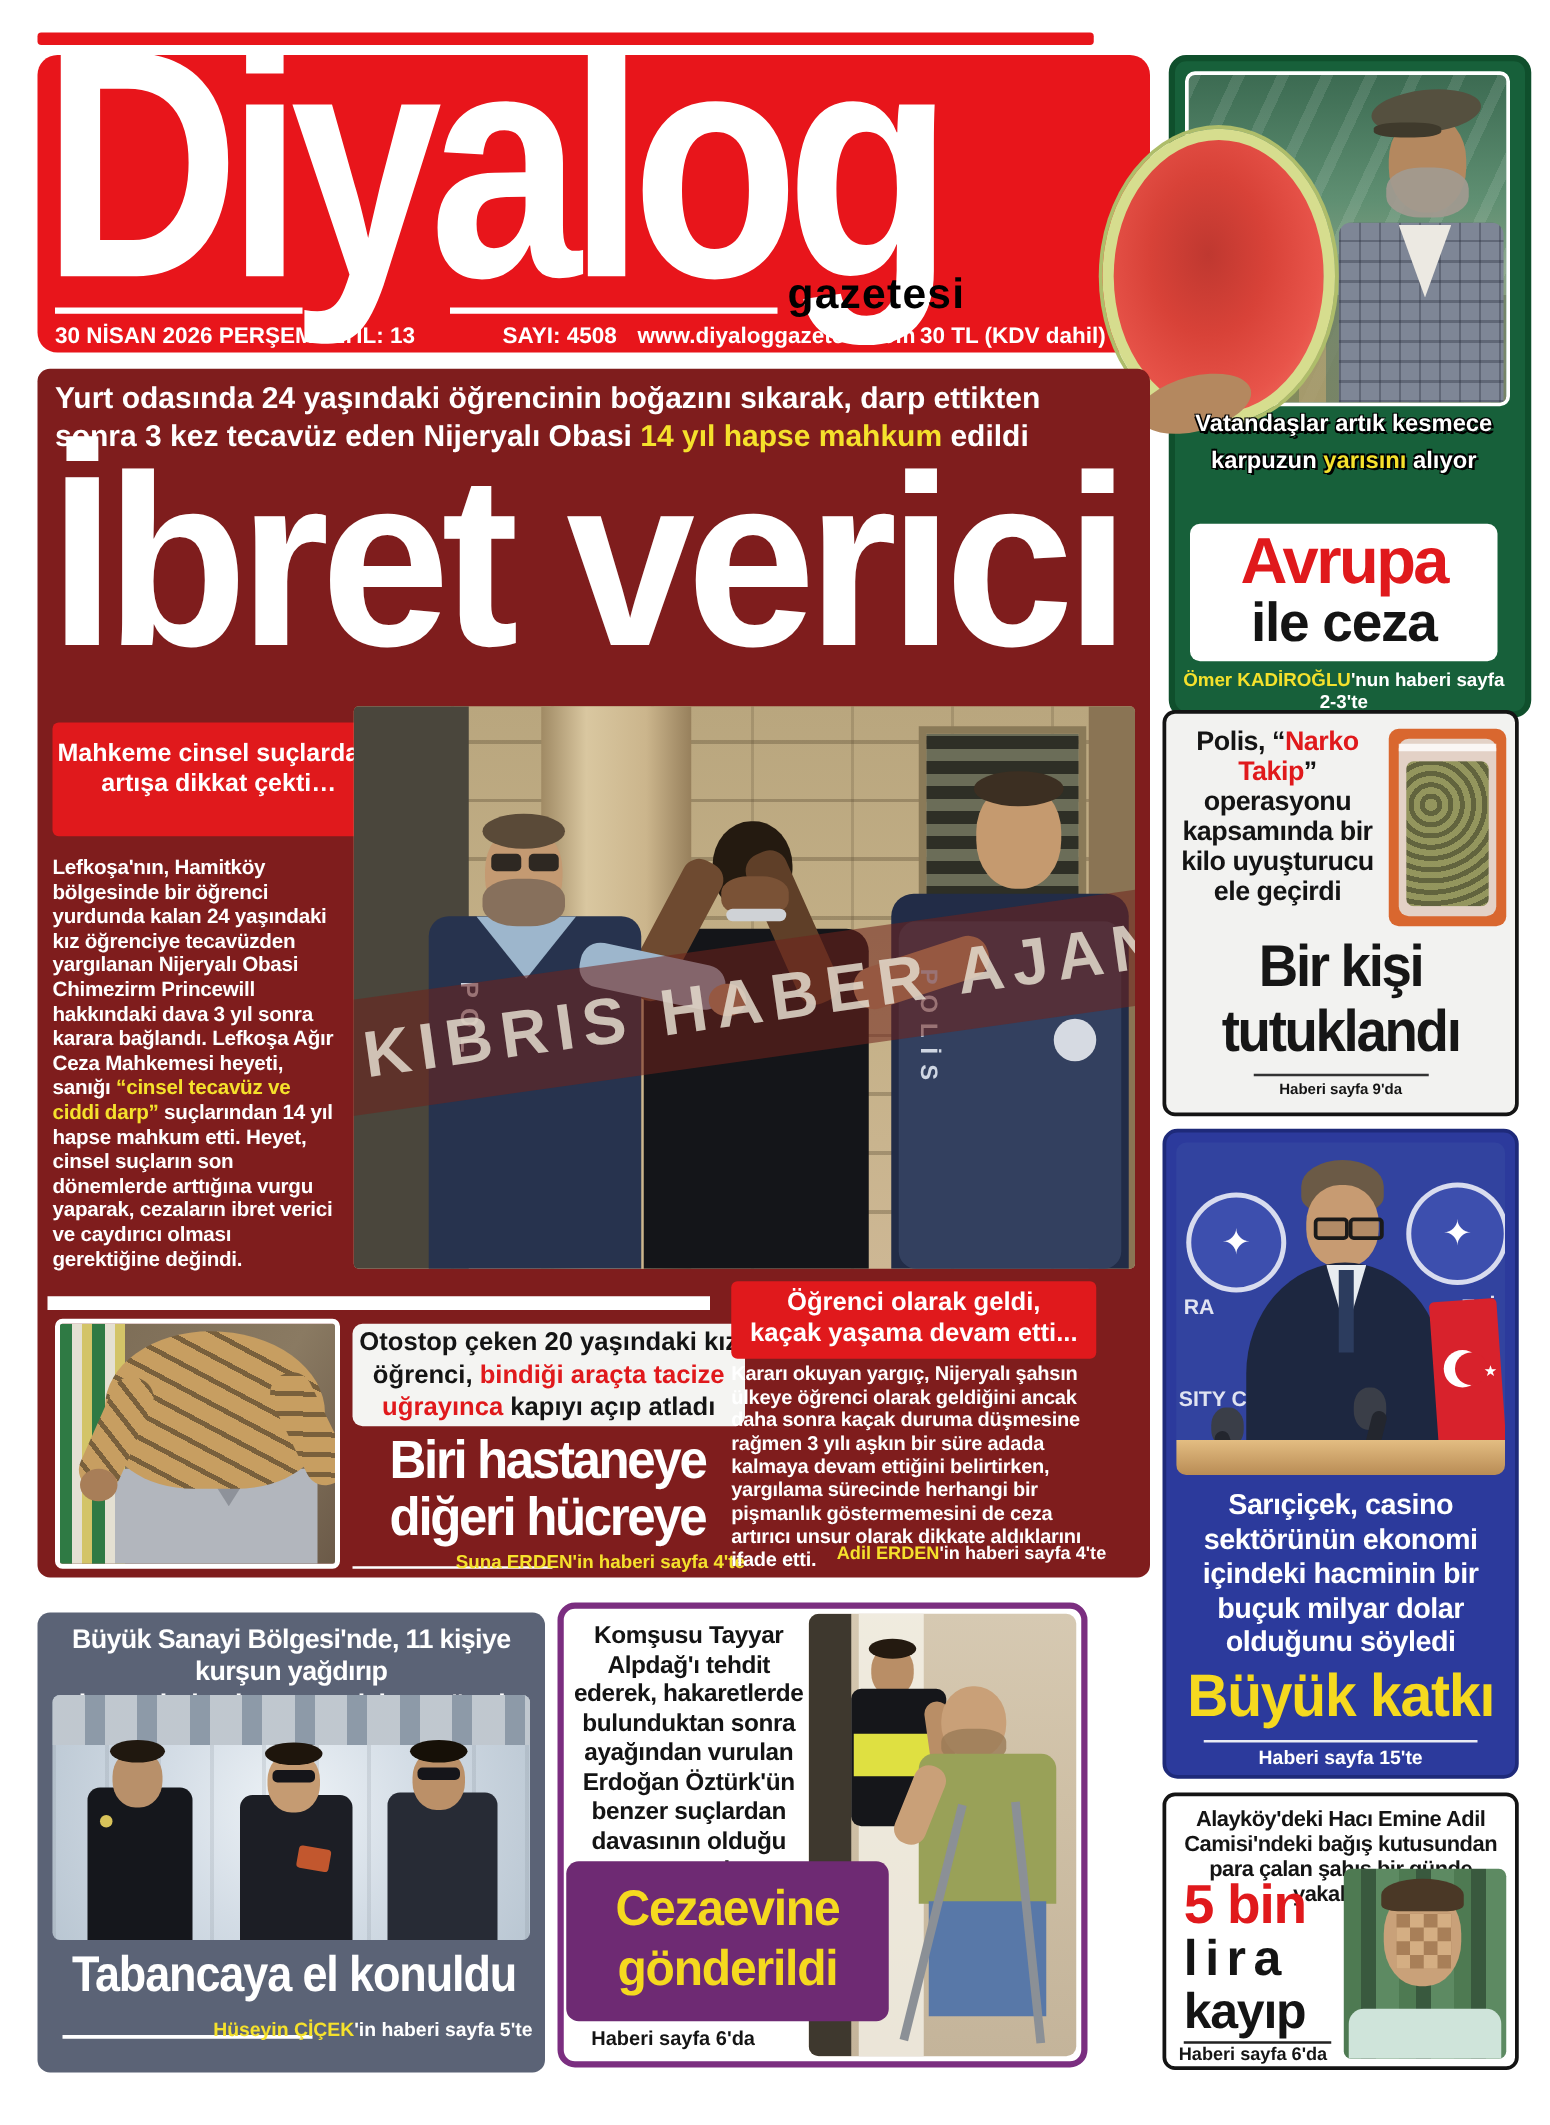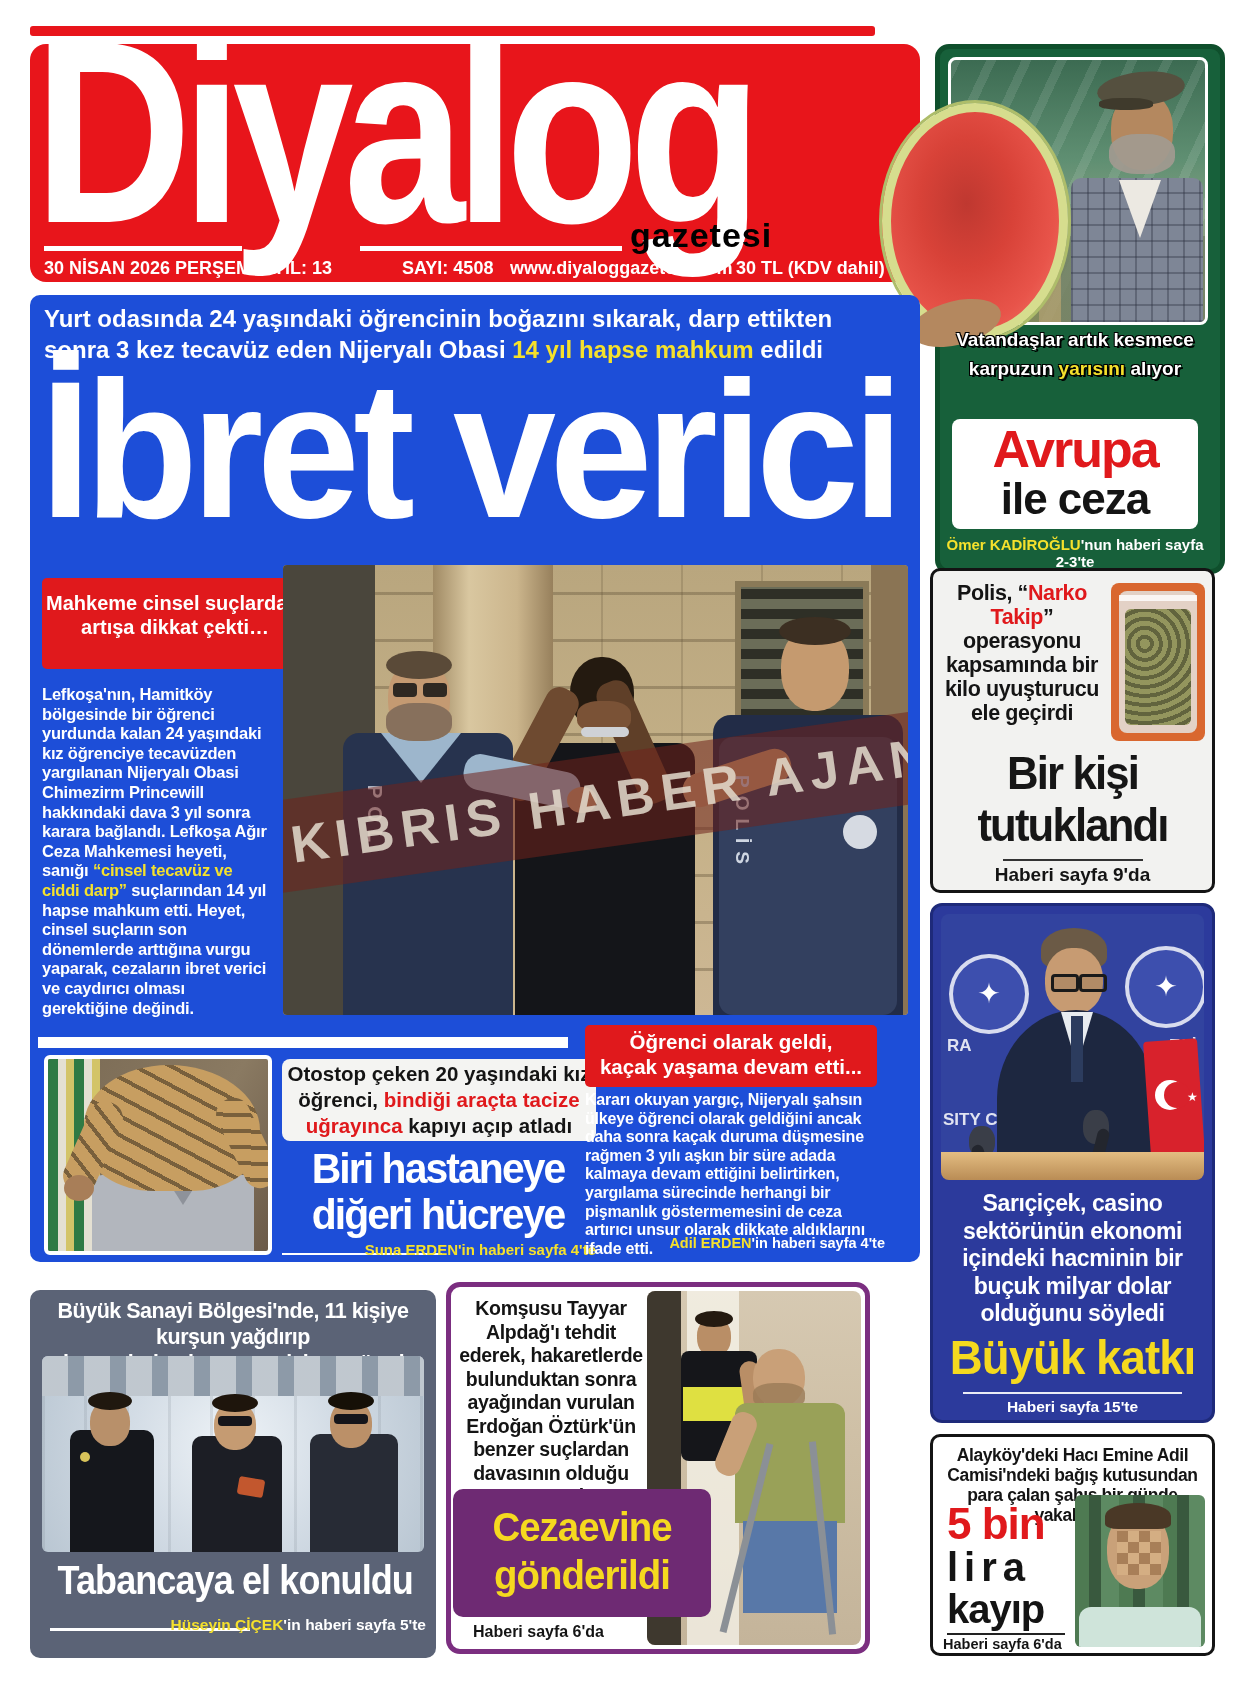--- a/index.html
+++ b/index.html
@@ -22,21 +22,21 @@
   .mast-sub{left:600px;top:172px;font-size:34px;font-weight:bold;color:#000000;letter-spacing:1px;}
   .mast-row{top:214px;font-size:18px;font-weight:bold;color:#fff;}
   
   .melonbox{left:935px;top:44px;width:280px;height:520px;background:#17603a;border:5px solid #0f4f2c;border-radius:14px;}
   .melon-photo{left:8px;top:8px;width:254px;height:262px;border:3px solid #fff;border-radius:8px;
       background:linear-gradient(180deg,#3c6b52 0%,#5f8f72 38%,#87a183 62%,#9a9a74 100%);}
   .melon-kicker{left:4px;top:276px;width:262px;font-size:19px;line-height:29px;font-weight:bold;color:#fff;
       text-align:center;text-shadow:2px 2px 0 #000,-1px -1px 0 #000,1px -1px 0 #000,-1px 1px 0 #000;}
   .melon-card{left:12px;top:370px;width:246px;height:110px;background:#fff;border-radius:8px;}
   
-  .mainpanel{left:30px;top:295px;width:890px;height:967px;background:#1d4ed8;border-radius:10px;overflow:hidden;}
+  .mainpanel{left:30px;top:295px;width:890px;height:967px;background:#7f1d1d;border-radius:10px;overflow:hidden;}
   .kick{font-size:24px;line-height:31px;font-weight:bold;color:#fff;}
   .headline-main{left:10px;top:52px;font-size:195px;font-weight:bold;color:#fff;line-height:1.05;
       letter-spacing:-7px;transform:scaleX(.95);transform-origin:left top;white-space:nowrap;}
   .flagred{background:#e0191c;border-radius:5px;color:#fff;font-weight:bold;text-align:center;}
   .bodytxt{font-weight:bold;color:#fff;}
   .photo{overflow:hidden;border-radius:4px;}
   .wm-band{left:-40px;top:186px;width:780px;height:92px;background:rgba(112,34,27,.55);transform:rotate(-8deg);
       color:rgba(228,220,206,.85);font-size:52px;font-weight:bold;letter-spacing:7px;text-align:center;line-height:92px;white-space:nowrap;}
   .vest-label{writing-mode:vertical-lr;font-weight:bold;color:#cfd6e2;letter-spacing:8px;}
   
@@ -243,21 +243,21 @@
     <div class="abs clip" style="left:178px;top:12px;width:94px;height:158px;background:#d9672f;border-radius:8px;">
       <div class="abs" style="left:8px;top:8px;width:78px;height:142px;background:rgba(228,228,224,.85);border-radius:8px;"></div>
       <div class="abs" style="left:14px;top:26px;width:66px;height:116px;border-radius:6px;background:#7c7e4e;background-image:repeating-radial-gradient(circle at 30% 30%,rgba(150,152,95,.9) 0 5px,rgba(95,97,60,.9) 5px 9px);"></div>
       <div class="abs" style="left:8px;top:12px;width:78px;height:6px;background:rgba(255,255,255,.8);"></div>
     </div>
     <div class="abs ctr b" style="left:0;top:176px;width:279px;color:#161616;font-size:47px;line-height:52px;letter-spacing:-2px;transform:scaleX(.93);">
       <div>Bir kişi</div>
       <div>tutuklandı</div>
     </div>
     <div class="abs" style="left:70px;top:288px;width:140px;height:2px;background:#333;"></div>
-    <div class="abs ctr b black" style="left:0;top:293px;width:279px;font-size:19px;">Haberi sayfa 9'da</div>
+    <div class="abs ctr b black" style="left:0;top:293px;width:279px;font-size:12px;">Haberi sayfa 9'da</div>
   </div>
 
   <div class="abs casinobox">
     <div class="abs photo" style="left:8px;top:8px;width:263px;height:266px;border-radius:8px;background:#32439f;">
       <div class="abs" style="left:8px;top:40px;width:72px;height:72px;border:4px solid rgba(255,255,255,.8);border-radius:50%;background:#3d4fae;color:#fff;text-align:center;line-height:72px;font-size:28px;">✦</div>
       <div class="abs" style="left:184px;top:32px;width:74px;height:74px;border:4px solid rgba(255,255,255,.8);border-radius:50%;background:#3d4fae;color:#fff;text-align:center;line-height:74px;font-size:28px;">✦</div>
       <div class="abs b" style="left:6px;top:122px;color:rgba(255,255,255,.85);font-size:17px;">RA</div>
       <div class="abs b" style="left:228px;top:122px;color:rgba(255,255,255,.85);font-size:17px;">ESİ</div>
       <div class="abs b" style="left:2px;top:196px;color:rgba(255,255,255,.85);font-size:17px;">SITY C</div>
       <div class="abs b" style="left:208px;top:196px;color:rgba(255,255,255,.85);font-size:17px;">ARPA</div>

